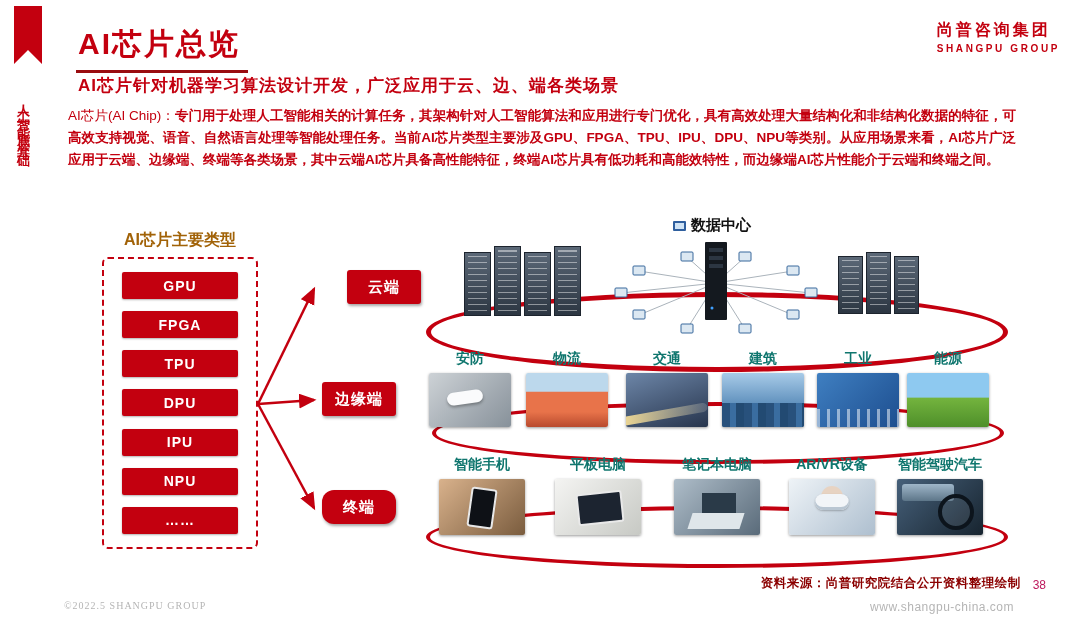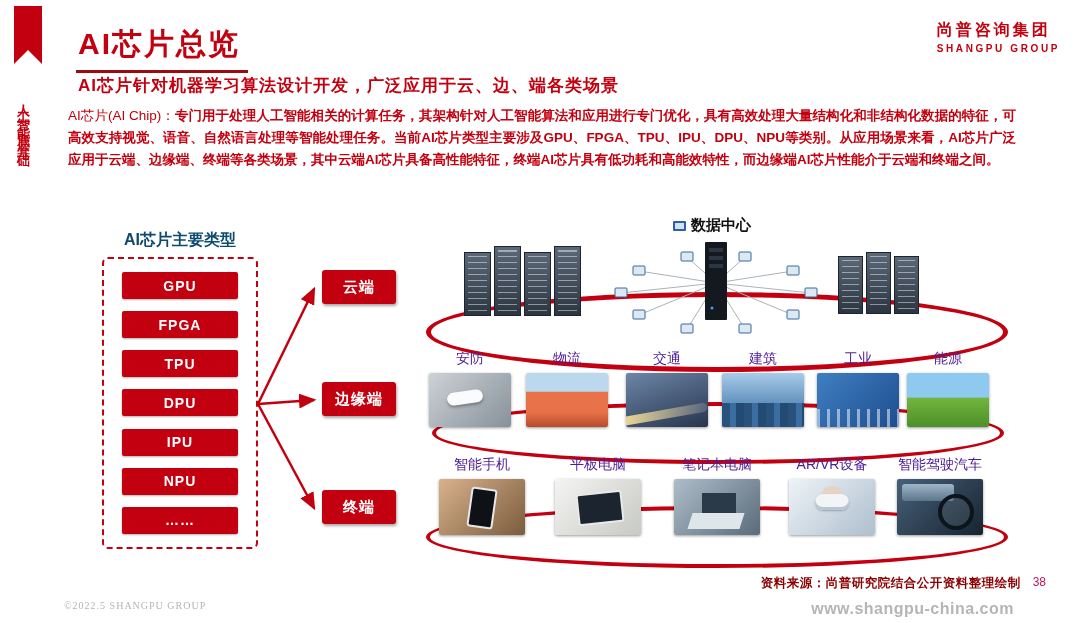--- a/index.html
+++ b/index.html
@@ -22,38 +22,38 @@
   .logo .cn { font-size:16px; font-weight:800; letter-spacing:3px; }
   .logo .en { font-size:10px; font-weight:700; letter-spacing:2.6px; margin-top:2px; }
 
   
   .paragraph { position:absolute; left:68px; top:105px; width:948px; font-size:13.5px; line-height:1.62;
                color:#c3000f; font-weight:600; text-align:justify; }
   .paragraph b { font-weight:400; }
 
   
   .chip-title { position:absolute; left:102px; top:230px; width:156px; text-align:center;
-                font-size:16px; font-weight:800; color:#0c4a6e; }
+                font-size:16px; font-weight:800; color:#a16207; }
   .chip-box { position:absolute; left:102px; top:257px; width:156px; height:292px;
               border:2px dashed #c3000f; border-radius:6px; display:flex; flex-direction:column;
               justify-content:space-between; padding:13px 18px; }
   .chip-btn { height:27px; background:#c3000f; color:#fff; font-weight:700; font-size:14px;
               display:flex; align-items:center; justify-content:center; border-radius:2px;
               box-shadow:0 1px 2px rgba(0,0,0,.3); letter-spacing:1px; }
 
   
   .arrows { position:absolute; left:256px; top:260px; }
 
   
   .scene { position:absolute; left:322px; width:74px; height:34px; background:#c3000f; color:#fff;
            font-weight:700; font-size:15px; display:flex; align-items:center; justify-content:center;
            border-radius:3px; box-shadow:1px 2px 3px rgba(0,0,0,.35); letter-spacing:1px; }
-  .scene.cloud { top:270px; }
+  .scene.cloud { top:270px;margin-left:25px; }
   .scene.edge  { top:382px; }
-  .scene.term  { top:490px; }
+  .scene.term  { top:490px;border-radius:12px; }
 
   
   .ring { position:absolute; border-radius:50%; border:4px solid #c3000f; }
   .ring.top { left:426px; top:292px; width:582px; height:80px; border-width:5px; }
   .ring.mid { left:432px; top:402px; width:572px; height:62px; }
   .ring.bot { left:426px; top:506px; width:582px; height:62px; }
 
   
   .dc-label { position:absolute; left:712px; top:216px; transform:translateX(-50%); display:flex;
               align-items:center; gap:5px; font-size:15px; font-weight:800; color:#111; white-space:nowrap; }
@@ -66,21 +66,21 @@
   .sg-left { left:464px; top:246px; }
   .sg-left .rack { width:27px; }
   .sg-right { left:838px; top:252px; }
   .sg-right .rack { width:25px; }
 
   .network { position:absolute; left:606px; top:238px; z-index:2; }
 
   
   .col { position:absolute; transform:translateX(-50%); display:flex; flex-direction:column;
          align-items:center; gap:5px; z-index:3; }
-  .col .label { font-size:14px; font-weight:400; color:#4c1d95; white-space:nowrap; }
+  .col .label { font-size:14px; font-weight:700; color:#0f766e; white-space:nowrap; }
   .photo { width:82px; height:54px; border-radius:2px; box-shadow:0 1px 3px rgba(0,0,0,.4);
            position:relative; overflow:hidden; }
   .row-term .photo { width:86px; height:56px; }
 
   .p-anfang { background:linear-gradient(135deg,#cdd2d6,#87919a); }
   .p-anfang::after { content:""; position:absolute; left:18px; top:18px; width:36px; height:13px;
                      background:#fafbfc; border-radius:7px; transform:rotate(-8deg); box-shadow:0 2px 3px rgba(0,0,0,.3); }
   .p-wuliu { background:linear-gradient(180deg,#bcd8ec 34%,#e8734a 35% 72%,#b84a2e); }
   .p-jiaotong { background:linear-gradient(160deg,#6d86a8,#27354d); }
   .p-jiaotong::after { content:""; position:absolute; left:-8px; bottom:8px; width:110%; height:9px;
@@ -109,25 +109,25 @@
                     border-radius:50%; background:#e7d3c2; }
   .p-arvr::after { content:""; position:absolute; left:26px; top:15px; width:34px; height:16px;
                    background:#f2f5f8; border-radius:8px; box-shadow:inset 0 -3px 0 #b9c6d2, 0 1px 2px rgba(0,0,0,.25); }
   .p-car { background:linear-gradient(135deg,#46607a,#17242f); }
   .p-car::before { content:""; position:absolute; left:5px; top:5px; width:52px; height:17px;
                    background:linear-gradient(#9fb6c9,#5d7689); border-radius:3px; }
   .p-car::after { content:""; position:absolute; right:9px; bottom:5px; width:28px; height:28px;
                   border:4px solid #0c141c; border-radius:50%; background:rgba(255,255,255,.08); }
 
   
-  .footer-right { position:absolute; right:34px; top:575px; display:flex; align-items:flex-start; gap:12px; }
+  .footer-right { position:absolute; right:34px; top:575px; display:flex; align-items:flex-end; gap:12px; }
   .source { font-size:12.5px; font-weight:800; color:#8b0000; letter-spacing:.5px; }
   .pagenum { font-size:12px; color:#be185d; }
   .copyright { position:absolute; left:64px; top:600px; font-size:10px; color:#b5b5b5; letter-spacing:1px;font-family:Liberation Serif, serif; }
-  .website { position:absolute; right:66px; top:600px; font-size:16px; color:#b5b5b5; letter-spacing:.5px;font-weight:bold; }
+  .website { position:absolute; right:66px; top:600px; font-size:12px; color:#b5b5b5; letter-spacing:.5px; }
 </style>
 </head>
 <body>
 
 <div class="slide">
 
   <div class="ribbon"></div>
   <div class="side-text">人工智能底层基础</div>
 
   <div class="title">AI芯片总览</div>

